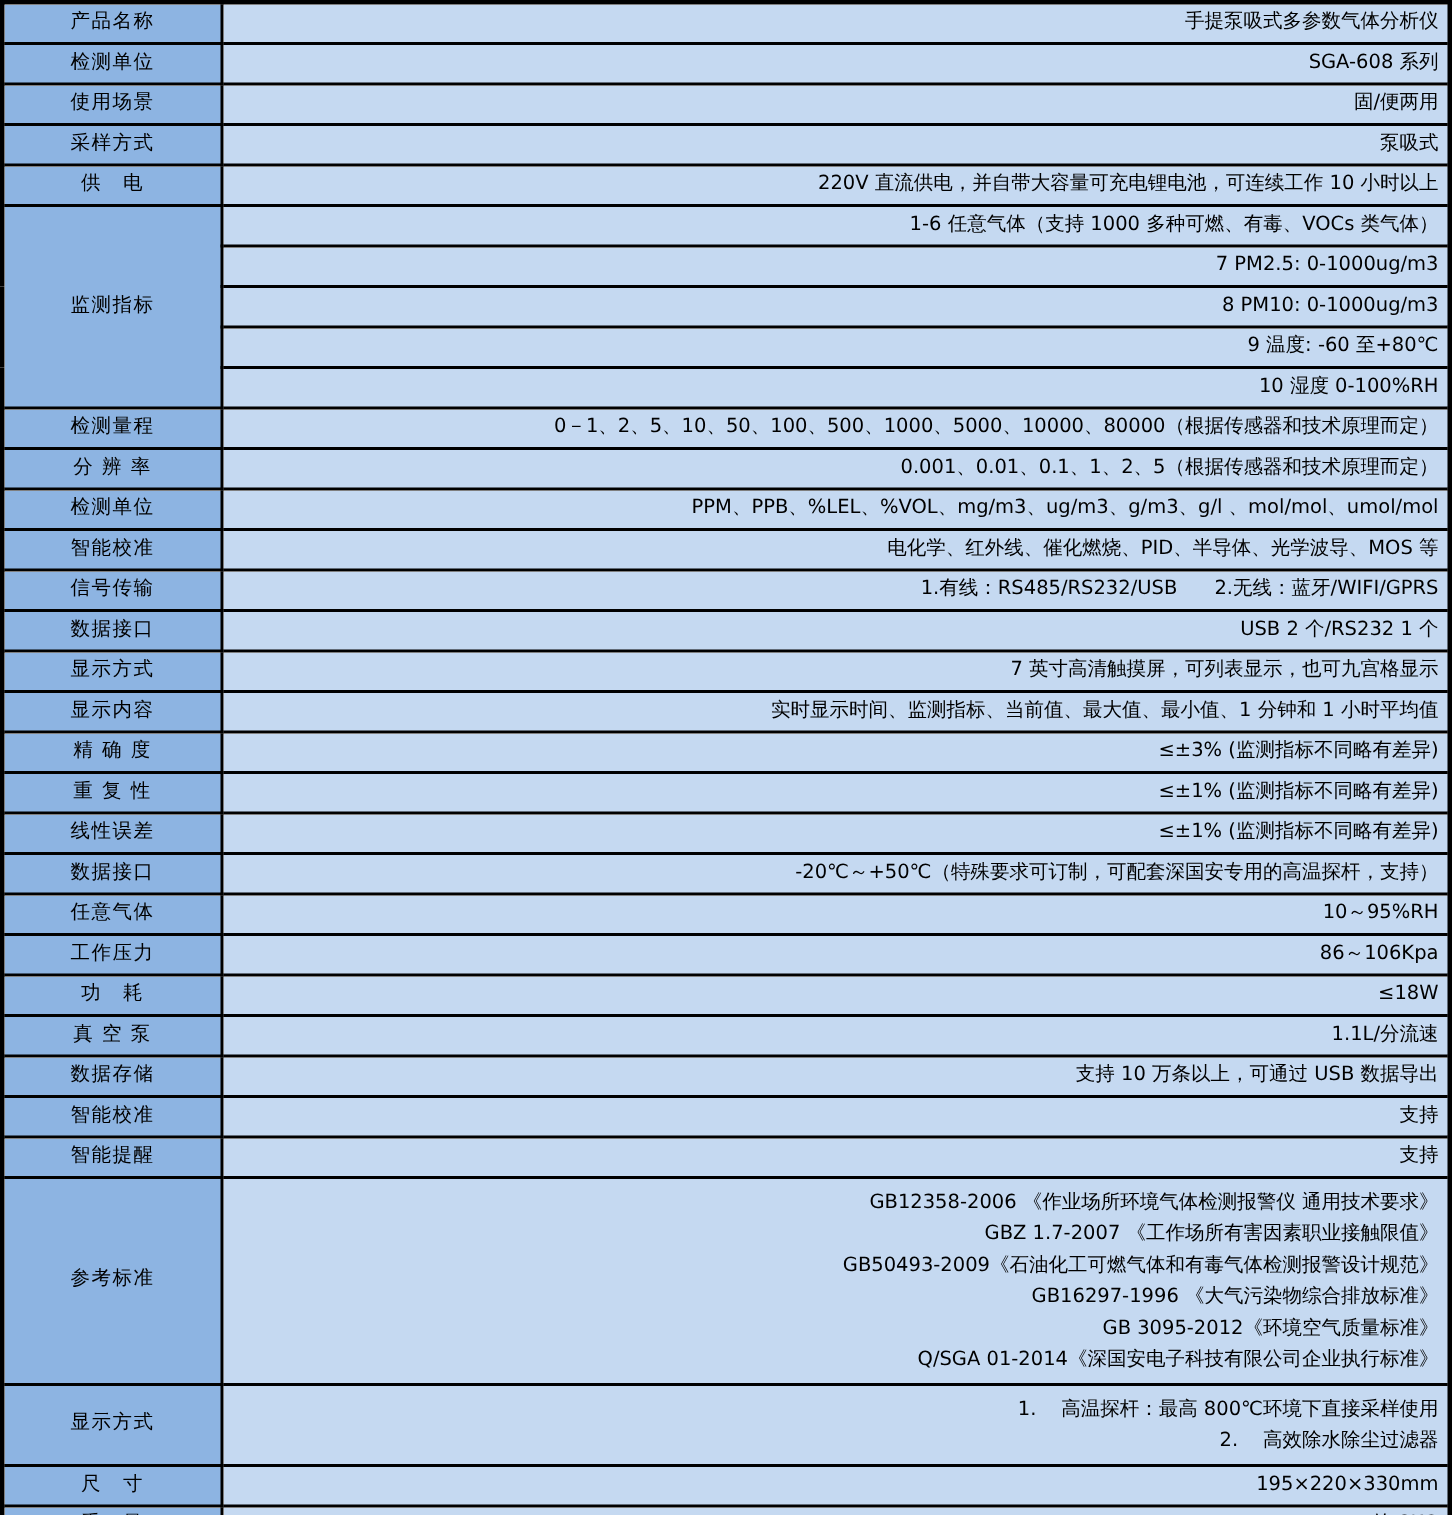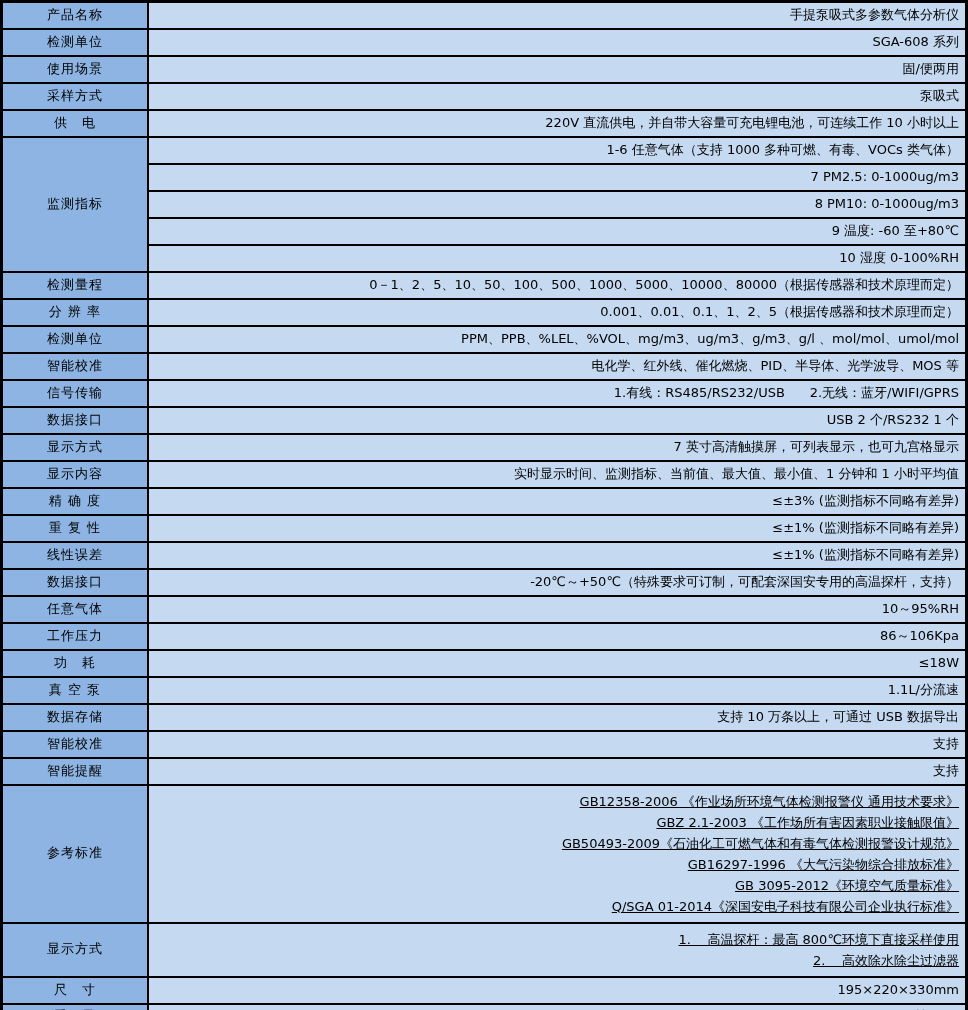--- a/index.html
+++ b/index.html
@@ -42,21 +42,20 @@
   }
   .cell-text {
     white-space: pre-wrap;
     line-height: 1.45;
   }
   td.lines-cell {
     padding: 5px 6px 5px 9px;
   }
   td.lines-cell .cell-text {
     line-height: 21px;
-    text-decoration: underline;
   }
 </style>
 </head>
 <body>
 
 <div class="spec-table-wrap">
   <table class="spec">
     <tbody>
         <tr class="std-row">
           <td class="label-cell">
@@ -277,21 +276,21 @@
           <td class="value-cell">
             <div class="cell-text">支持</div>
           </td>
         </tr>
         <tr>
           <td class="label-cell">
             <div class="cell-text">参考标准</div>
           </td>
           <td class="value-cell lines-cell">
             <div class="cell-text">GB12358-2006 《作业场所环境气体检测报警仪 通用技术要求》</div>
-            <div class="cell-text">GBZ 2.1-2003 《工作场所有害因素职业接触限值》</div>
+            <div class="cell-text">GBZ 1.7-2007 《工作场所有害因素职业接触限值》</div>
             <div class="cell-text">GB50493-2009《石油化工可燃气体和有毒气体检测报警设计规范》</div>
             <div class="cell-text">GB16297-1996 《大气污染物综合排放标准》</div>
             <div class="cell-text">GB 3095-2012《环境空气质量标准》</div>
             <div class="cell-text">Q/SGA 01-2014《深国安电子科技有限公司企业执行标准》</div>
           </td>
         </tr>
         <tr>
           <td class="label-cell">
             <div class="cell-text">显示方式</div>
           </td>

